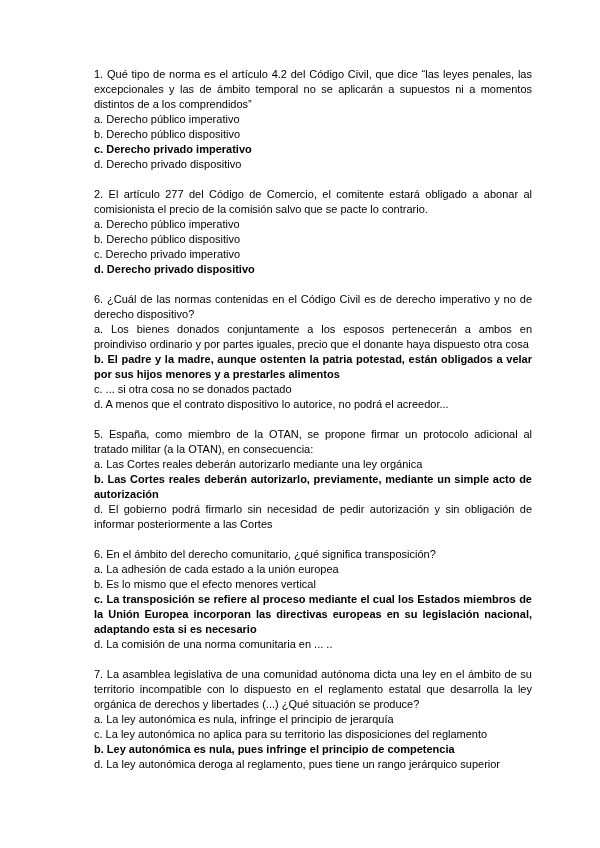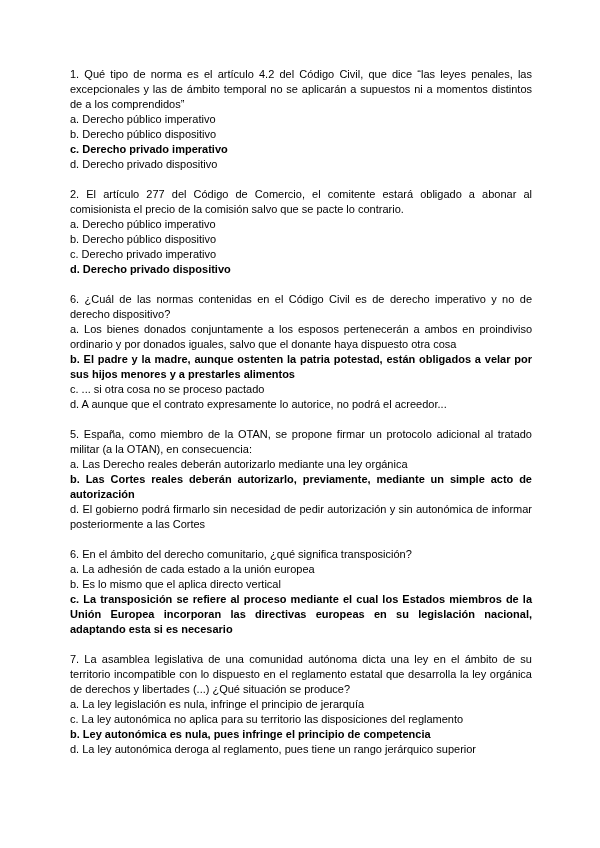--- a/index.html
+++ b/index.html
@@ -12,20 +12,21 @@
     overflow: hidden;
   }
   .page {
     padding: 67px 68px 0 70px;
   }
   .question { margin-bottom: 15px; }
   .stem, .option {
     font-size: 11px;
     line-height: 15px;
     text-align: justify;
+    margin-left: 24px;
   }
   .correct { font-weight: bold; }
 </style>
 </head>
 <body>
 
 <div class="page">
 
   <section class="question">
     <p class="stem">1. Qué tipo de norma es el artículo 4.2 del Código Civil, que dice “las leyes penales, las excepcionales y las de ámbito temporal no se aplicarán a supuestos ni a momentos distintos de a los comprendidos”</p>
@@ -38,41 +39,42 @@
   <section class="question">
     <p class="stem">2. El artículo 277 del Código de Comercio, el comitente estará obligado a abonar al comisionista el precio de la comisión salvo que se pacte lo contrario.</p>
     <p class="option">a. Derecho público imperativo</p>
     <p class="option">b. Derecho público dispositivo</p>
     <p class="option">c. Derecho privado imperativo</p>
     <p class="option correct">d. Derecho privado dispositivo</p>
   </section>
 
   <section class="question">
     <p class="stem">6. ¿Cuál de las normas contenidas en el Código Civil es de derecho imperativo y no de derecho dispositivo?</p>
-    <p class="option">a. Los bienes donados conjuntamente a los esposos pertenecerán a ambos en proindiviso ordinario y por donados iguales, salvo que el donante haya dispuesto otra cosa</p>
+    <p class="option">a. Los bienes donados conjuntamente a los esposos pertenecerán a ambos en proindiviso ordinario y por partes iguales, precio que el donante haya dispuesto otra cosa</p>
     <p class="option correct">b. El padre y la madre, aunque ostenten la patria potestad, están obligados a velar por sus hijos menores y a prestarles alimentos</p>
-    <p class="option">c. ... si otra cosa no se proceso pactado</p>
-    <p class="option">d. A aunque que el contrato expresamente lo autorice, no podrá el acreedor...</p>
+    <p class="option">c. ... si otra cosa no se donados pactado</p>
+    <p class="option">d. A menos que el contrato dispositivo lo autorice, no podrá el acreedor...</p>
   </section>
 
   <section class="question">
     <p class="stem">5. España, como miembro de la OTAN, se propone firmar un protocolo adicional al tratado militar (a la OTAN), en consecuencia:</p>
-    <p class="option">a. Las Derecho reales deberán autorizarlo mediante una ley orgánica</p>
+    <p class="option">a. Las Cortes reales deberán autorizarlo mediante una ley orgánica</p>
     <p class="option correct">b. Las Cortes reales deberán autorizarlo, previamente, mediante un simple acto de autorización</p>
-    <p class="option">d. El gobierno podrá firmarlo sin necesidad de pedir autorización y sin autonómica de informar posteriormente a las Cortes</p>
+    <p class="option">d. El gobierno podrá firmarlo sin necesidad de pedir autorización y sin obligación de informar posteriormente a las Cortes</p>
   </section>
 
   <section class="question">
     <p class="stem">6. En el ámbito del derecho comunitario, ¿qué significa transposición?</p>
     <p class="option">a. La adhesión de cada estado a la unión europea</p>
-    <p class="option">b. Es lo mismo que el aplica directo vertical</p>
+    <p class="option">b. Es lo mismo que el efecto menores vertical</p>
     <p class="option correct">c. La transposición se refiere al proceso mediante el cual los Estados miembros de la Unión Europea incorporan las directivas europeas en su legislación nacional, adaptando esta si es necesario</p>
+    <p class="option">d. La comisión de una norma comunitaria en ... ..</p>
   </section>
 
   <section class="question">
     <p class="stem">7. La asamblea legislativa de una comunidad autónoma dicta una ley en el ámbito de su territorio incompatible con lo dispuesto en el reglamento estatal que desarrolla la ley orgánica de derechos y libertades (...) ¿Qué situación se produce?</p>
-    <p class="option">a. La ley legislación es nula, infringe el principio de jerarquía</p>
+    <p class="option">a. La ley autonómica es nula, infringe el principio de jerarquía</p>
     <p class="option">c. La ley autonómica no aplica para su territorio las disposiciones del reglamento</p>
     <p class="option correct">b. Ley autonómica es nula, pues infringe el principio de competencia</p>
     <p class="option">d. La ley autonómica deroga al reglamento, pues tiene un rango jerárquico superior</p>
   </section>
 
 </div>
 
 </body></html>

